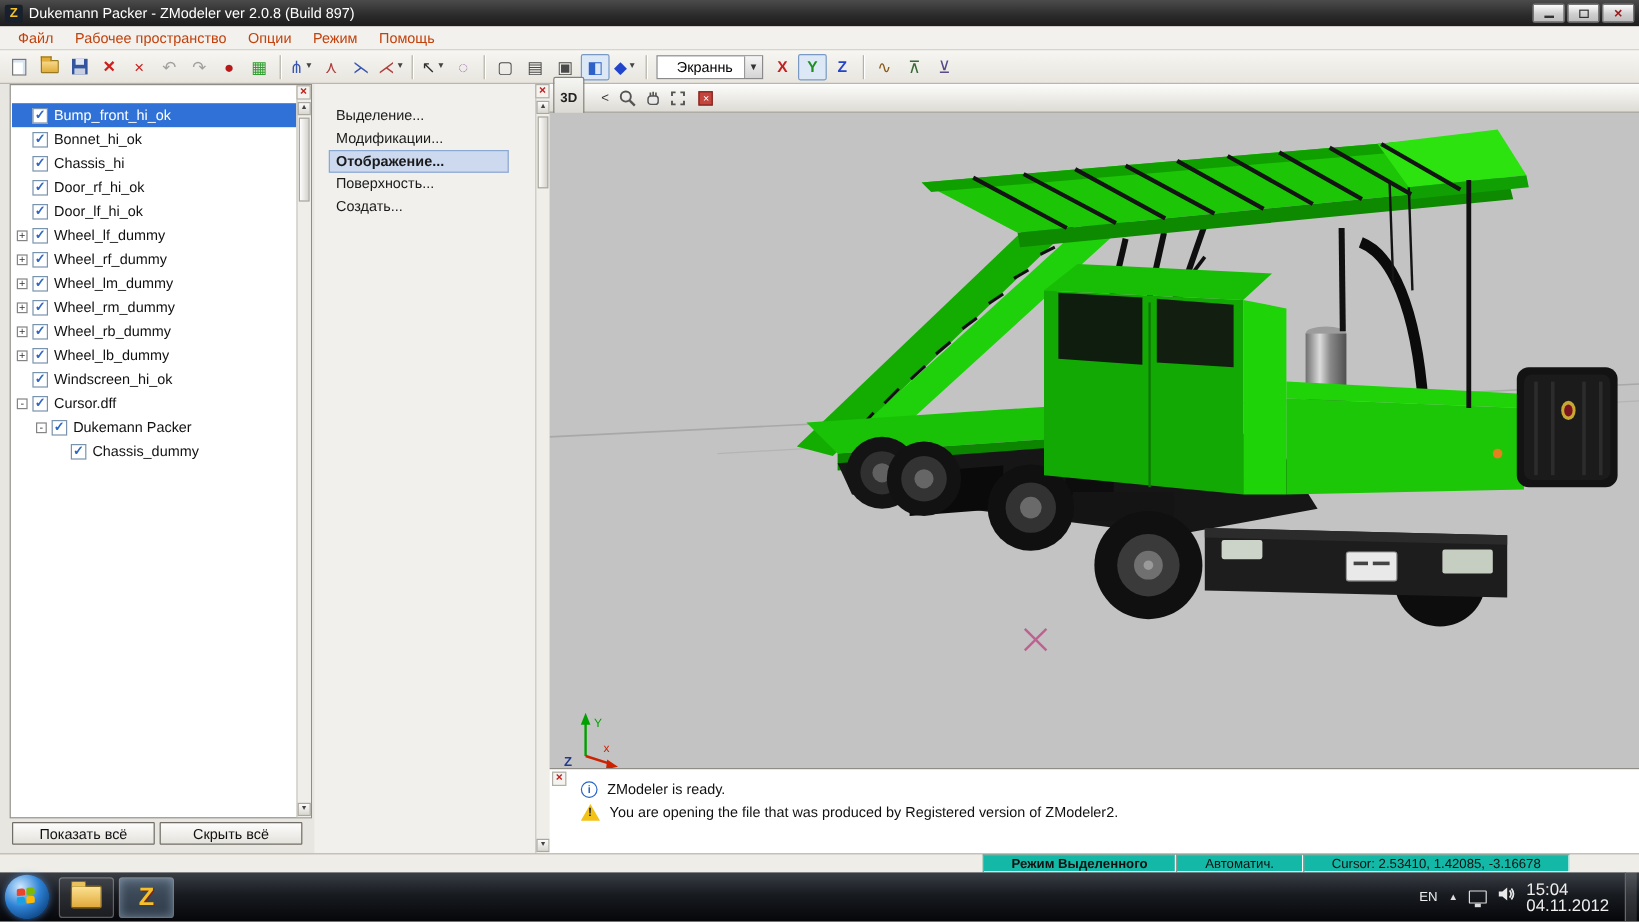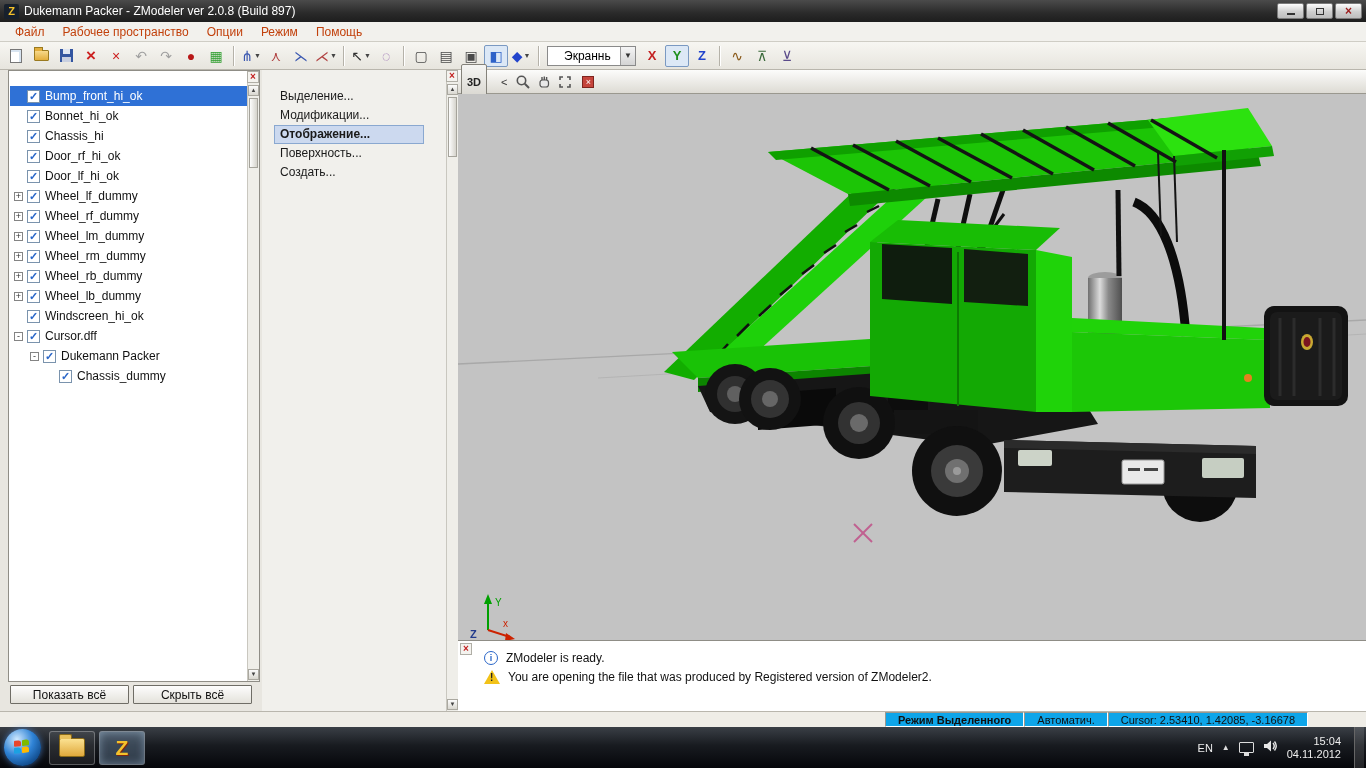--- a/index.html
+++ b/index.html
@@ -99,21 +99,21 @@
   .log-row { display:flex; align-items:center; height:19px; font-size:12px; color:#111; }
   .ico-info { width:14px; height:14px; border-radius:50%; border:1.5px solid #2a66c8; color:#2a66c8; font-size:9px;
     font-weight:bold; text-align:center; line-height:12px; margin-right:8px; flex:0 0 auto; }
   .ico-warn { width:0; height:0; border-left:8px solid transparent; border-right:8px solid transparent; border-bottom:14px solid #f2c218;
     position:relative; margin-right:8px; flex:0 0 auto; }
   .ico-warn::after { content:"!"; position:absolute; left:-2px; top:2px; font-size:10px; font-weight:bold; color:#222; }
 
   
   .statusbar { position:absolute; left:0; top:711px; width:1366px; height:16px; background:#efede7; border-top:1px solid #b9b6ad;
     display:flex; align-items:stretch; justify-content:flex-end; font-size:11px; color:#111; }
-  .sb-seg { border:1px solid; border-color:#9a988f #fff #fff #9a988f; background:#0ea5e9; padding:0 12px; display:flex; align-items:center; white-space:nowrap; }
+  .sb-seg { border:1px solid; border-color:#9a988f #fff #fff #9a988f; background:#14b8a6; padding:0 23px; display:flex; align-items:center; white-space:nowrap; }
   .sb-mode { font-weight:bold; }
   .sb-end { width:58px; border:none; }
 
   
   .taskbar { position:absolute; left:0; top:727px; width:1366px; height:41px;
     background:linear-gradient(#3a3f46,#181b20 45%,#05060a); display:flex; align-items:center; }
   .start-orb { width:37px; height:37px; border-radius:50%; margin:0 8px 0 4px; position:relative;
     background:radial-gradient(circle at 35% 28%, #cfe9ff, #2f83d6 45%, #0a3e7a 85%); box-shadow:0 0 6px rgba(90,160,255,.6); }
   .orb-flag { position:absolute; left:10px; top:11px; width:16px; height:14px; display:grid; grid-template-columns:7px 7px;
     grid-template-rows:6px 6px; gap:1px; transform:skewY(-6deg); }
@@ -122,21 +122,21 @@
     background:rgba(255,255,255,.08); display:flex; align-items:center; justify-content:center; }
   .task-btn.active { background:rgba(150,190,230,.28); box-shadow:inset 0 0 8px rgba(200,230,255,.4); }
   .tb-folder { width:26px; height:19px; background:linear-gradient(#fbe191,#e0a93c); border:1px solid #8a6a18; border-radius:2px; position:relative; }
   .tb-folder::before { content:""; position:absolute; top:-5px; left:-1px; width:11px; height:4px; background:#e8c05c; border:1px solid #8a6a18; border-bottom:none; border-radius:2px 2px 0 0; }
   .tb-z { font-size:21px; font-weight:bold; color:#f4c12b; text-shadow:1px 1px 0 #7e2410; }
   .tray { margin-left:auto; display:flex; align-items:center; gap:9px; padding-right:2px; color:#eee; }
   .tray-lang { font-size:11px; }
   .tray-chev { font-size:8px; color:#ddd; }
   .tray-monitor { width:15px; height:11px; border:1.5px solid #ddd; border-radius:1px; position:relative; }
   .tray-monitor::after { content:""; position:absolute; left:4px; bottom:-4px; width:5px; height:3px; background:#ddd; }
-  .tray-clock { text-align:right; font-size:11px; line-height:13px; padding-right:4px; }
+  .tray-clock { text-align:left; font-size:14px; line-height:13px; padding-right:4px; }
   .show-desktop { width:10px; height:41px; border-left:1px solid #666; background:rgba(255,255,255,.12); }
 </style>
 </head>
 <body>
 
 <div class="screen">
 
   <div class="titlebar">
     <div class="app-badge">Z</div>
     <div class="title-text">Dukemann Packer - ZModeler ver 2.0.8 (Build 897)</div>

